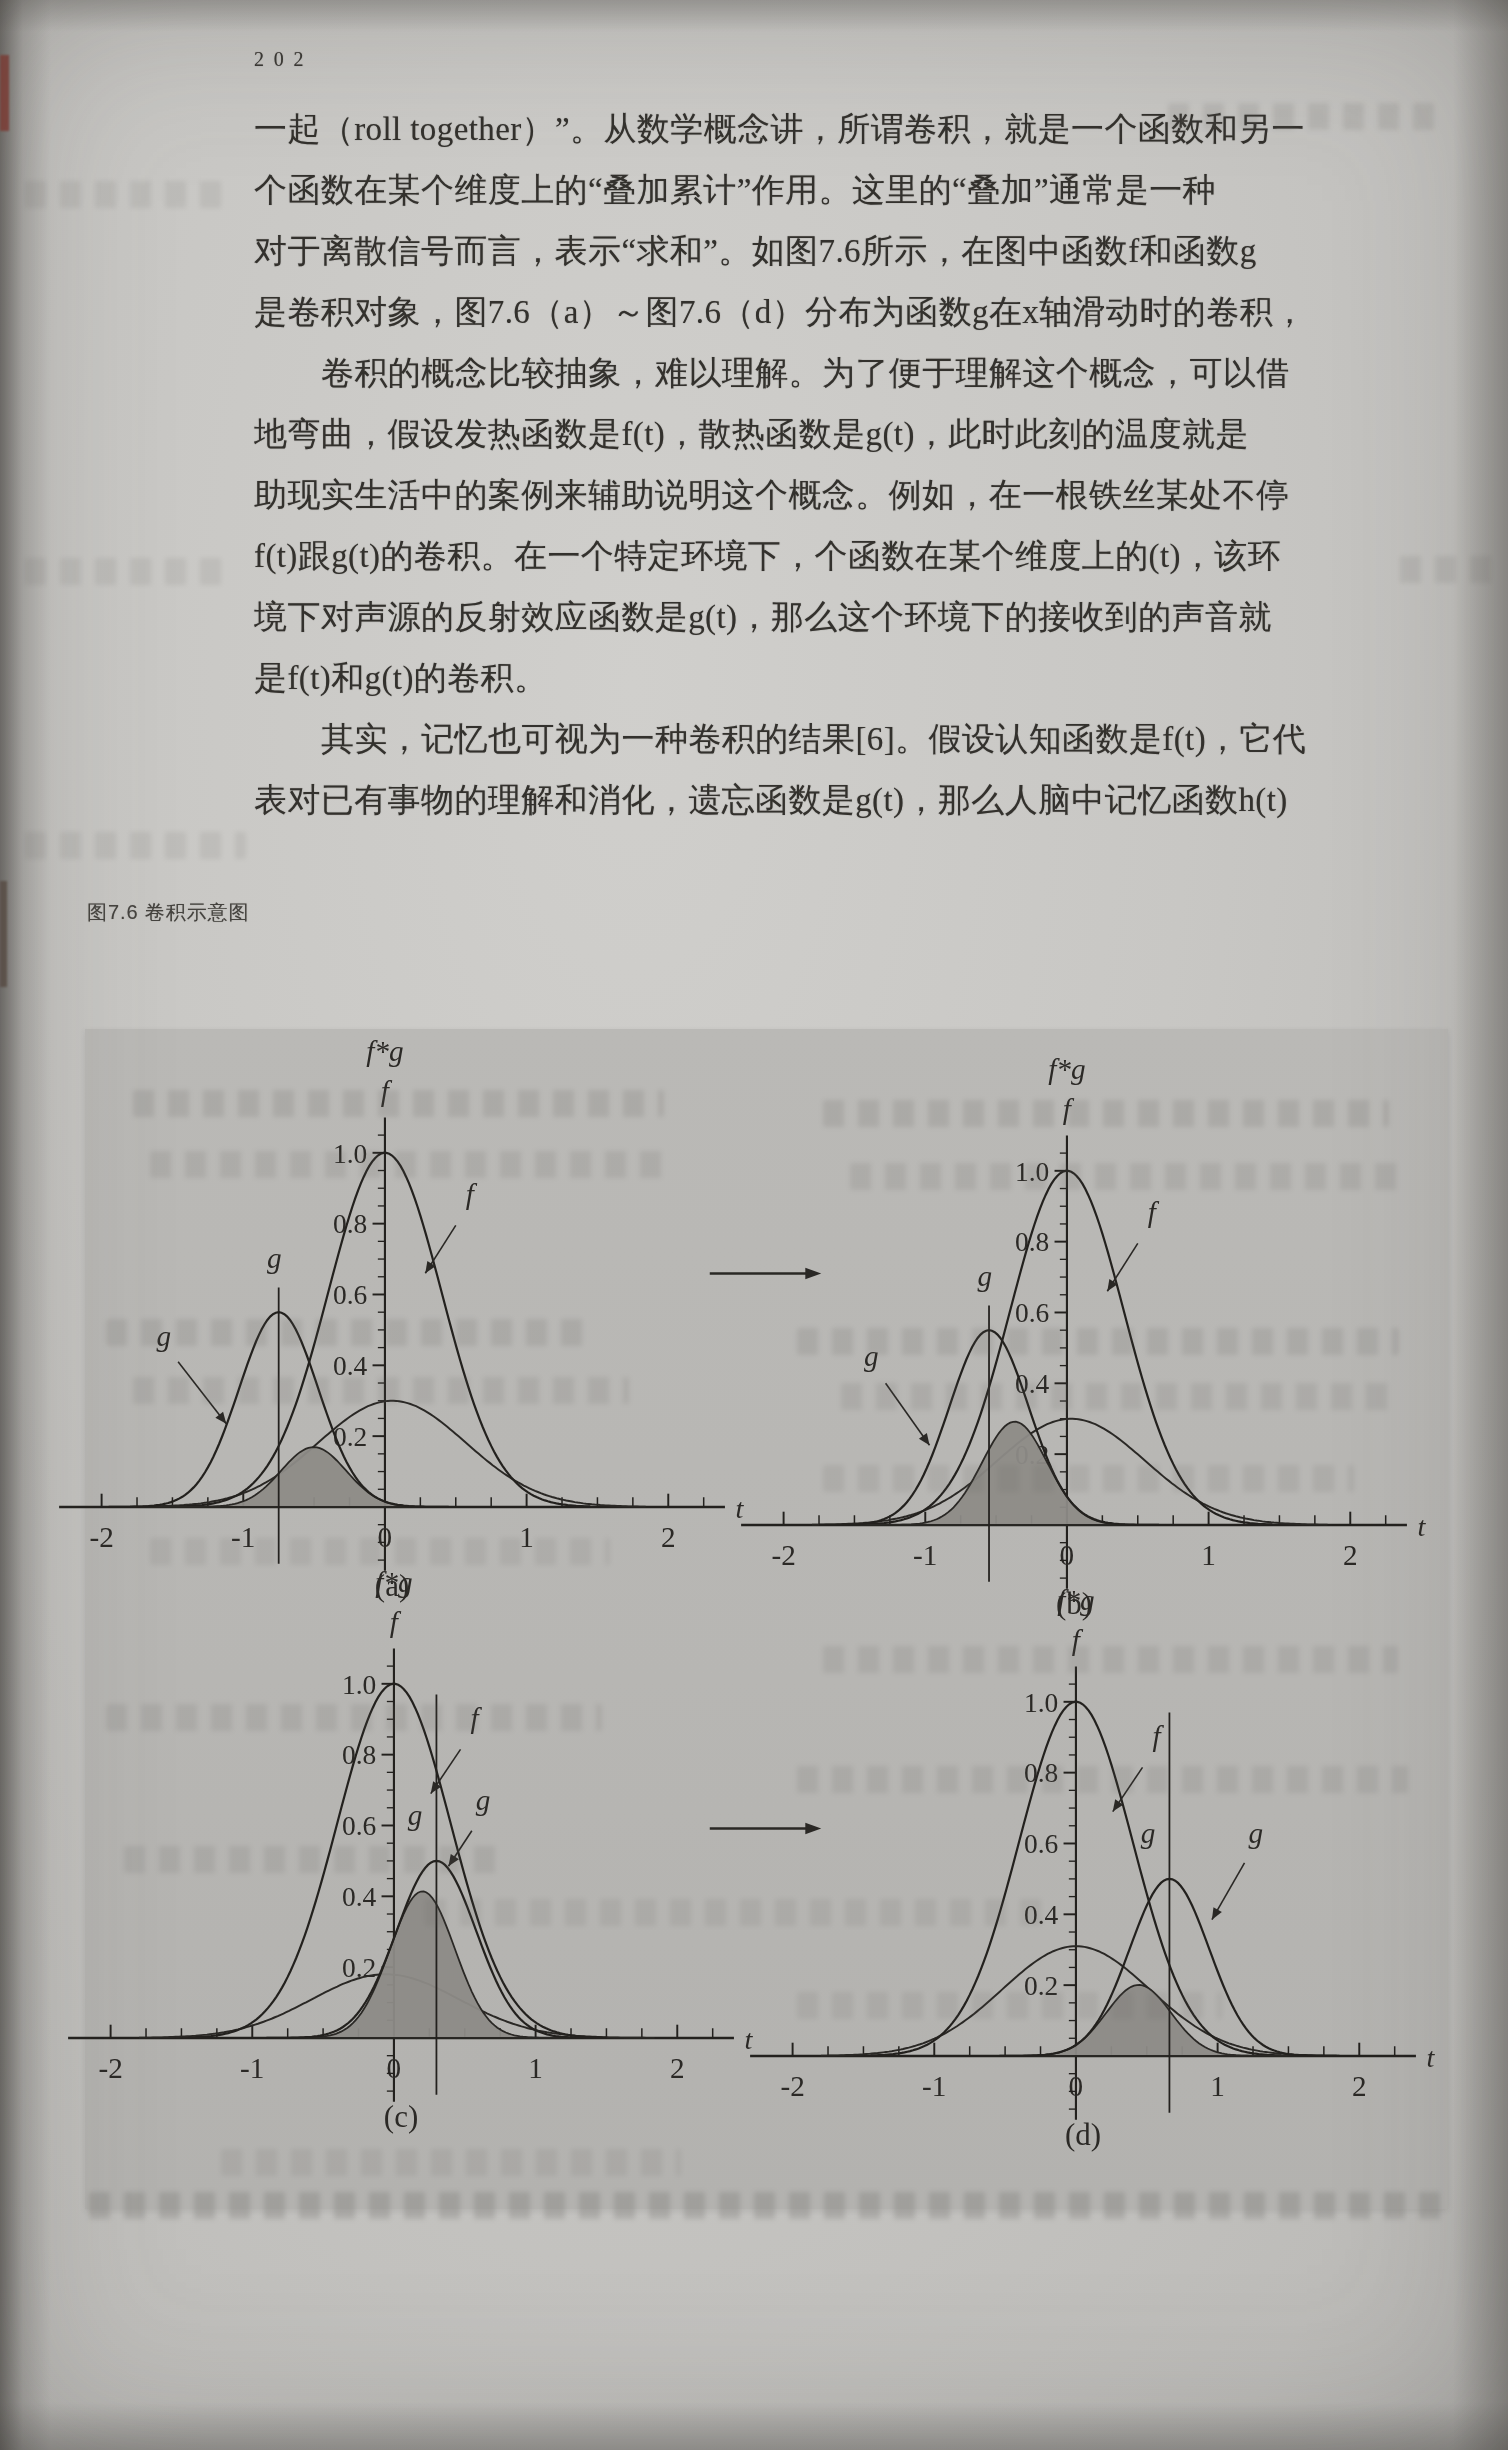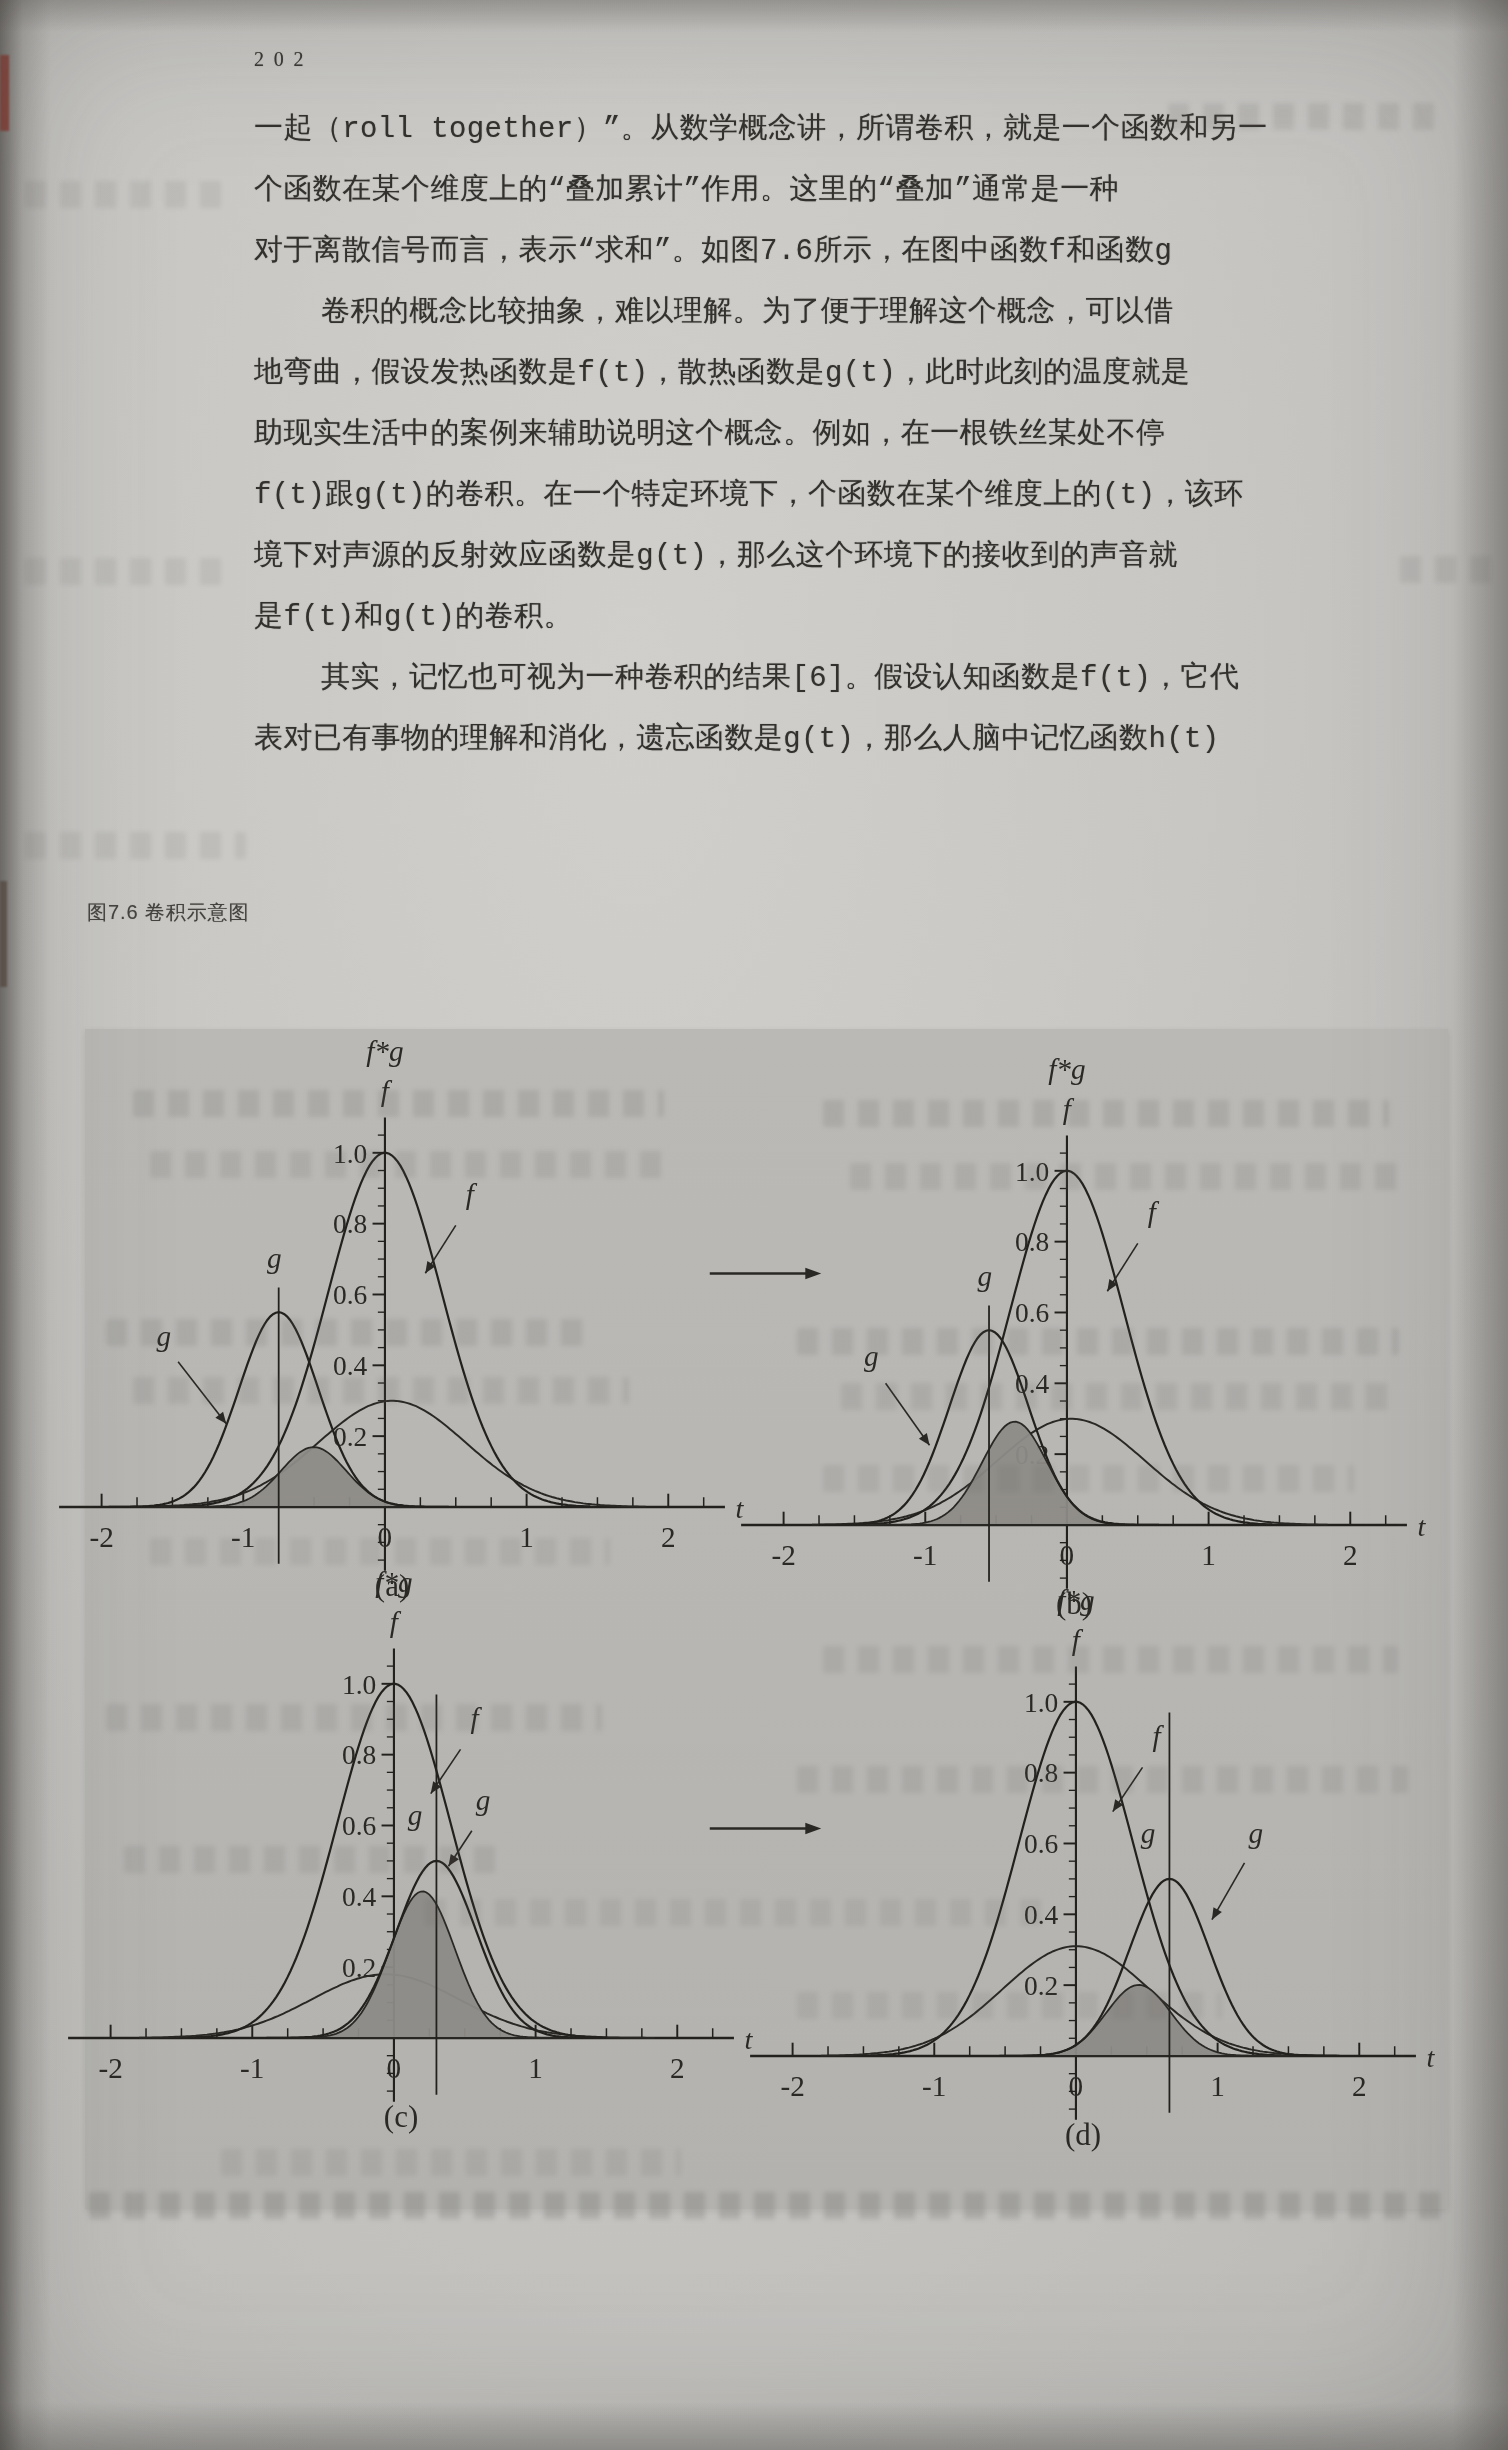--- a/index.html
+++ b/index.html
@@ -20,22 +20,22 @@
   .vignette{position:absolute;inset:0;box-shadow:inset 0 0 168px rgba(75,73,68,.30);pointer-events:none;}
   .red-sliver{position:absolute;left:0;top:55px;width:8.9px;height:76px;background:#843b33;filter:blur(1.3px);opacity:.85;}
   .dark-sliver{position:absolute;left:0;top:881px;width:7px;height:106px;background:#55453c;filter:blur(1.3px);opacity:.7;}
 
   #page-number{
     position:absolute;left:254px;top:48px;font-size:20px;letter-spacing:9.7px;color:#3a3834;
     text-shadow:0 0 0.9px rgba(58,56,52,.5);
   }
   #body-text{position:absolute;left:254px;top:99px;width:1151px;}
   .body-line{
-    height:61px;line-height:61px;font-size:29px;color:#33312d;white-space:nowrap;
-    letter-spacing:0.4px;text-shadow:0 0 1.1px rgba(51,49,45,.45);font-family:Liberation Mono, monospace;
+    height:61px;line-height:61px;font-size:33px;color:#33312d;white-space:nowrap;
+    letter-spacing:0.4px;text-shadow:0 0 1.1px rgba(51,49,45,.45);
   }
   .body-line.indent{padding-left:67px;}
 
   #figure-caption{
     position:absolute;left:87px;top:899px;font-size:20px;color:#45433f;
     font-family:"Liberation Sans","DejaVu Sans",sans-serif;letter-spacing:0.9px;
     text-shadow:0 0 0.9px rgba(69,67,63,.4);
   }
 
   #figure-box{
@@ -57,20 +57,21 @@
 <div class="edge-top"></div>
 <div class="edge-bottom"></div>
 <div class="red-sliver"></div>
 <div class="dark-sliver"></div>
 
 <div id="page-number">202</div>
 <div id="body-text">
     <div class="body-line">一起（roll together）”。从数学概念讲，所谓卷积，就是一个函数和另一</div>
     <div class="body-line">个函数在某个维度上的“叠加累计”作用。这里的“叠加”通常是一种</div>
     <div class="body-line">对于离散信号而言，表示“求和”。如图7.6所示，在图中函数f和函数g</div>
+    <div class="body-line">是卷积对象，图7.6（a）～图7.6（d）分布为函数g在x轴滑动时的卷积，</div>
     <div class="body-line indent">卷积的概念比较抽象，难以理解。为了便于理解这个概念，可以借</div>
     <div class="body-line">地弯曲，假设发热函数是f(t)，散热函数是g(t)，此时此刻的温度就是</div>
     <div class="body-line">助现实生活中的案例来辅助说明这个概念。例如，在一根铁丝某处不停</div>
     <div class="body-line">f(t)跟g(t)的卷积。在一个特定环境下，个函数在某个维度上的(t)，该环</div>
     <div class="body-line">境下对声源的反射效应函数是g(t)，那么这个环境下的接收到的声音就</div>
     <div class="body-line">是f(t)和g(t)的卷积。</div>
     <div class="body-line indent">其实，记忆也可视为一种卷积的结果[6]。假设认知函数是f(t)，它代</div>
     <div class="body-line">表对已有事物的理解和消化，遗忘函数是g(t)，那么人脑中记忆函数h(t)</div>
   </div>
 <div id="figure-caption">图7.6 卷积示意图</div>

